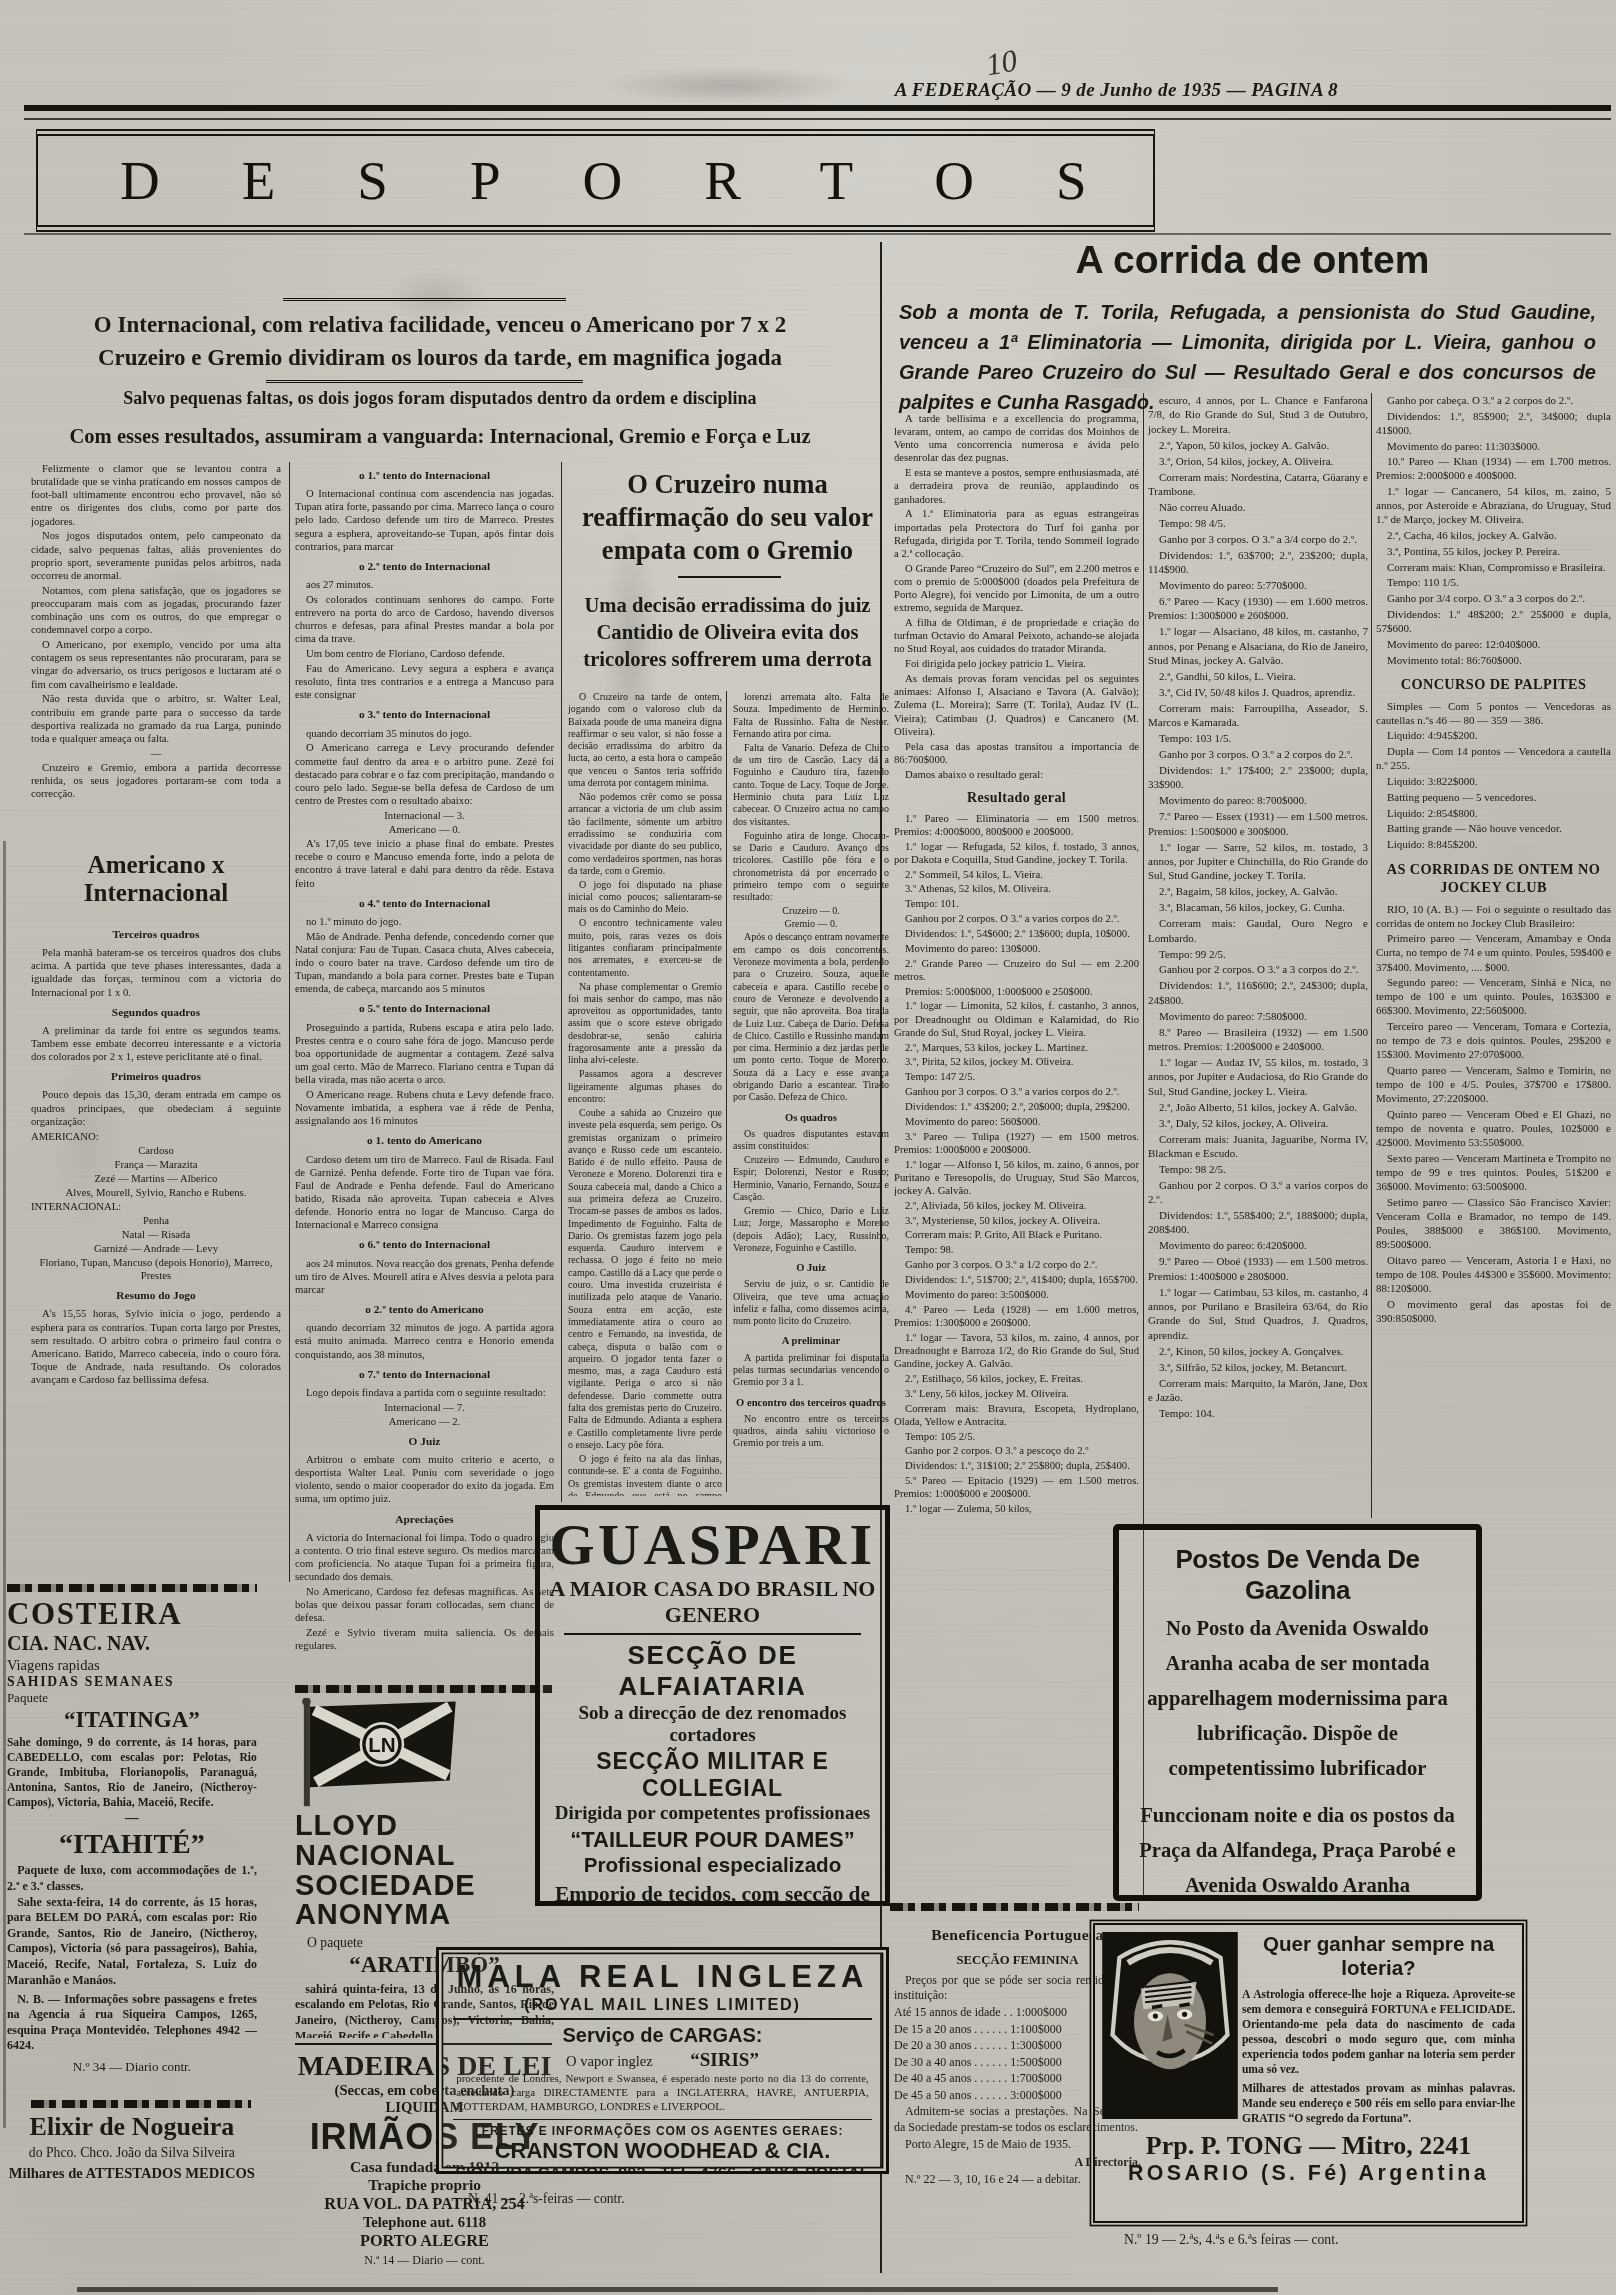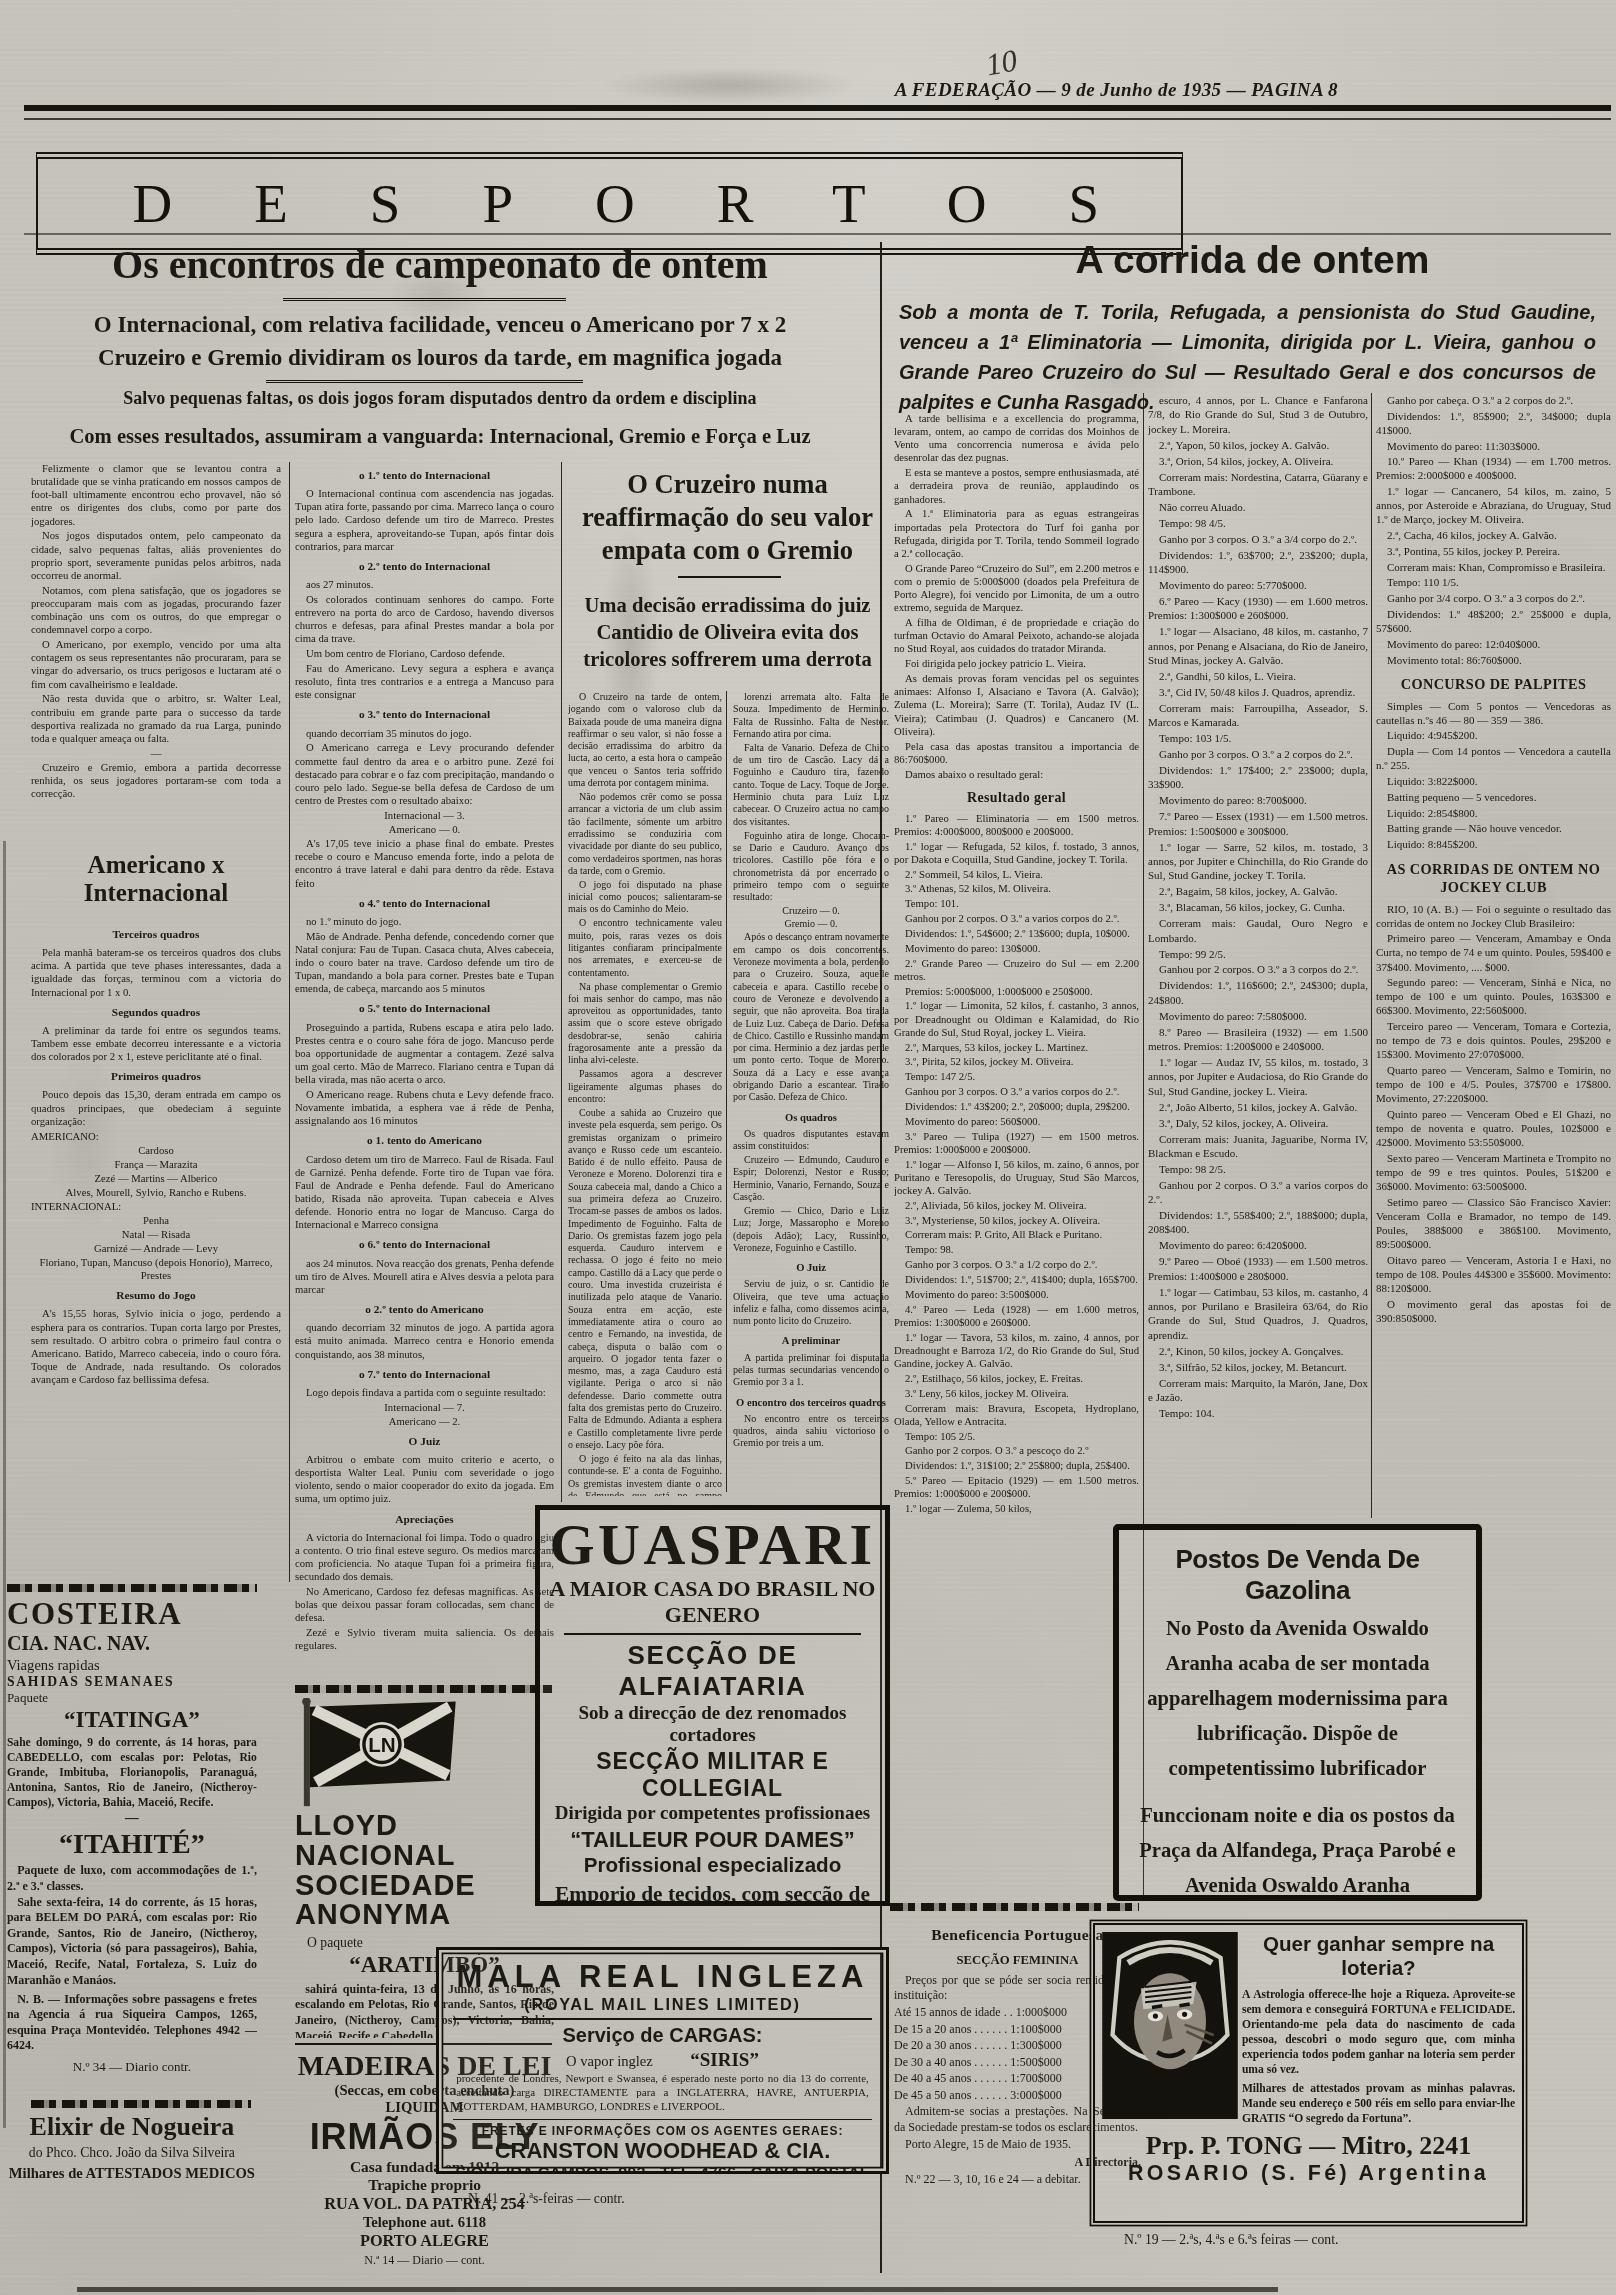--- a/index.html
+++ b/index.html
@@ -43,26 +43,25 @@
   <div class="smudge" style="left:369px;top:257px;width:137px;height:77px;background:radial-gradient(closest-side,rgba(30,28,24,.10),transparent 70%);"></div>
   <div class="smudge" style="left:34px;top:1012px;width:103px;height:257px;background:radial-gradient(closest-side,rgba(30,28,24,.06),transparent 70%);"></div>
   <div class="smudge" style="left:1458px;top:772px;width:129px;height:429px;background:radial-gradient(closest-side,rgba(30,28,24,.06),transparent 70%);"></div>
 
   <div class="abs" style="left:986px;top:45px;font-size:31px;font-style:italic;transform:rotate(-10deg);color:#33312b;">10</div>
   <div class="abs" style="left:600px;top:79px;width:738px;text-align:right;font-size:19px;font-weight:bold;font-style:italic;letter-spacing:0.4px;">A FEDERAÇÃO — 9 de Junho de 1935 — PAGINA 8</div>
 
   <div class="ruleh" style="left:24px;top:105px;width:1587px;height:6px;"></div>
   <div class="ruleh" style="left:24px;top:118px;width:1587px;height:1.7px;opacity:.8;"></div>
 
-  <div class="abs headline-box" style="left:36px;top:152px;width:1115px;height:89px;border-left:2.6px solid #17150f;border-right:2.6px solid #17150f;border-top:7.7px double #17150f;border-bottom:7.7px double #17150f;display:flex;align-items:center;justify-content:flex-end;padding-left:28px;">
+  <div class="abs headline-box" style="left:36px;top:129px;width:1115px;height:89px;border-left:2.6px solid #17150f;border-right:2.6px solid #17150f;border-top:7.7px double #17150f;border-bottom:7.7px double #17150f;display:flex;align-items:center;justify-content:flex-start;">
     <span style="font-size:55px;letter-spacing:82px;padding-left:82px;font-family:'Liberation Serif',serif;">DESPORTOS</span>
   </div>
   <div class="ruleh" style="left:24px;top:233px;width:1587px;height:1.7px;opacity:.55;"></div>
 
-  <div class="abs" style="left:26px;top:244px;width:828px;text-align:center;font-size:40px;font-weight:bold;line-height:1.05;">Os encontros de campeonato de ontem</div>
   <div class="abs hr-short" style="left:283px;top:295px;width:283px;height:3.4px;"></div>
   <div class="abs" style="left:26px;top:312px;width:828px;text-align:center;font-size:23px;font-weight:bold;">O Internacional, com relativa facilidade, venceu o Americano por 7 x 2</div>
   <div class="abs" style="left:26px;top:345px;width:828px;text-align:center;font-size:23px;font-weight:bold;">Cruzeiro e Gremio dividiram os louros da tarde, em magnifica jogada</div>
   <div class="abs hr-short" style="left:266px;top:377px;width:317px;height:3.4px;"></div>
   <div class="abs" style="left:26px;top:388px;width:828px;text-align:center;font-size:18px;font-weight:bold;">Salvo pequenas faltas, os dois jogos foram disputados dentro da ordem e disciplina</div>
   <div class="abs" style="left:26px;top:425px;width:828px;text-align:center;font-size:20.6px;font-weight:bold;">Com esses resultados, assumiram a vanguarda: Internacional, Gremio e Força e Luz</div>
 
   <div class="vr" style="left:289px;top:462px;height:1120px;"></div>
   <div class="vr" style="left:561px;top:462px;height:1040px;"></div>
   <div class="vr" style="left:726px;top:691px;height:801px;"></div>

